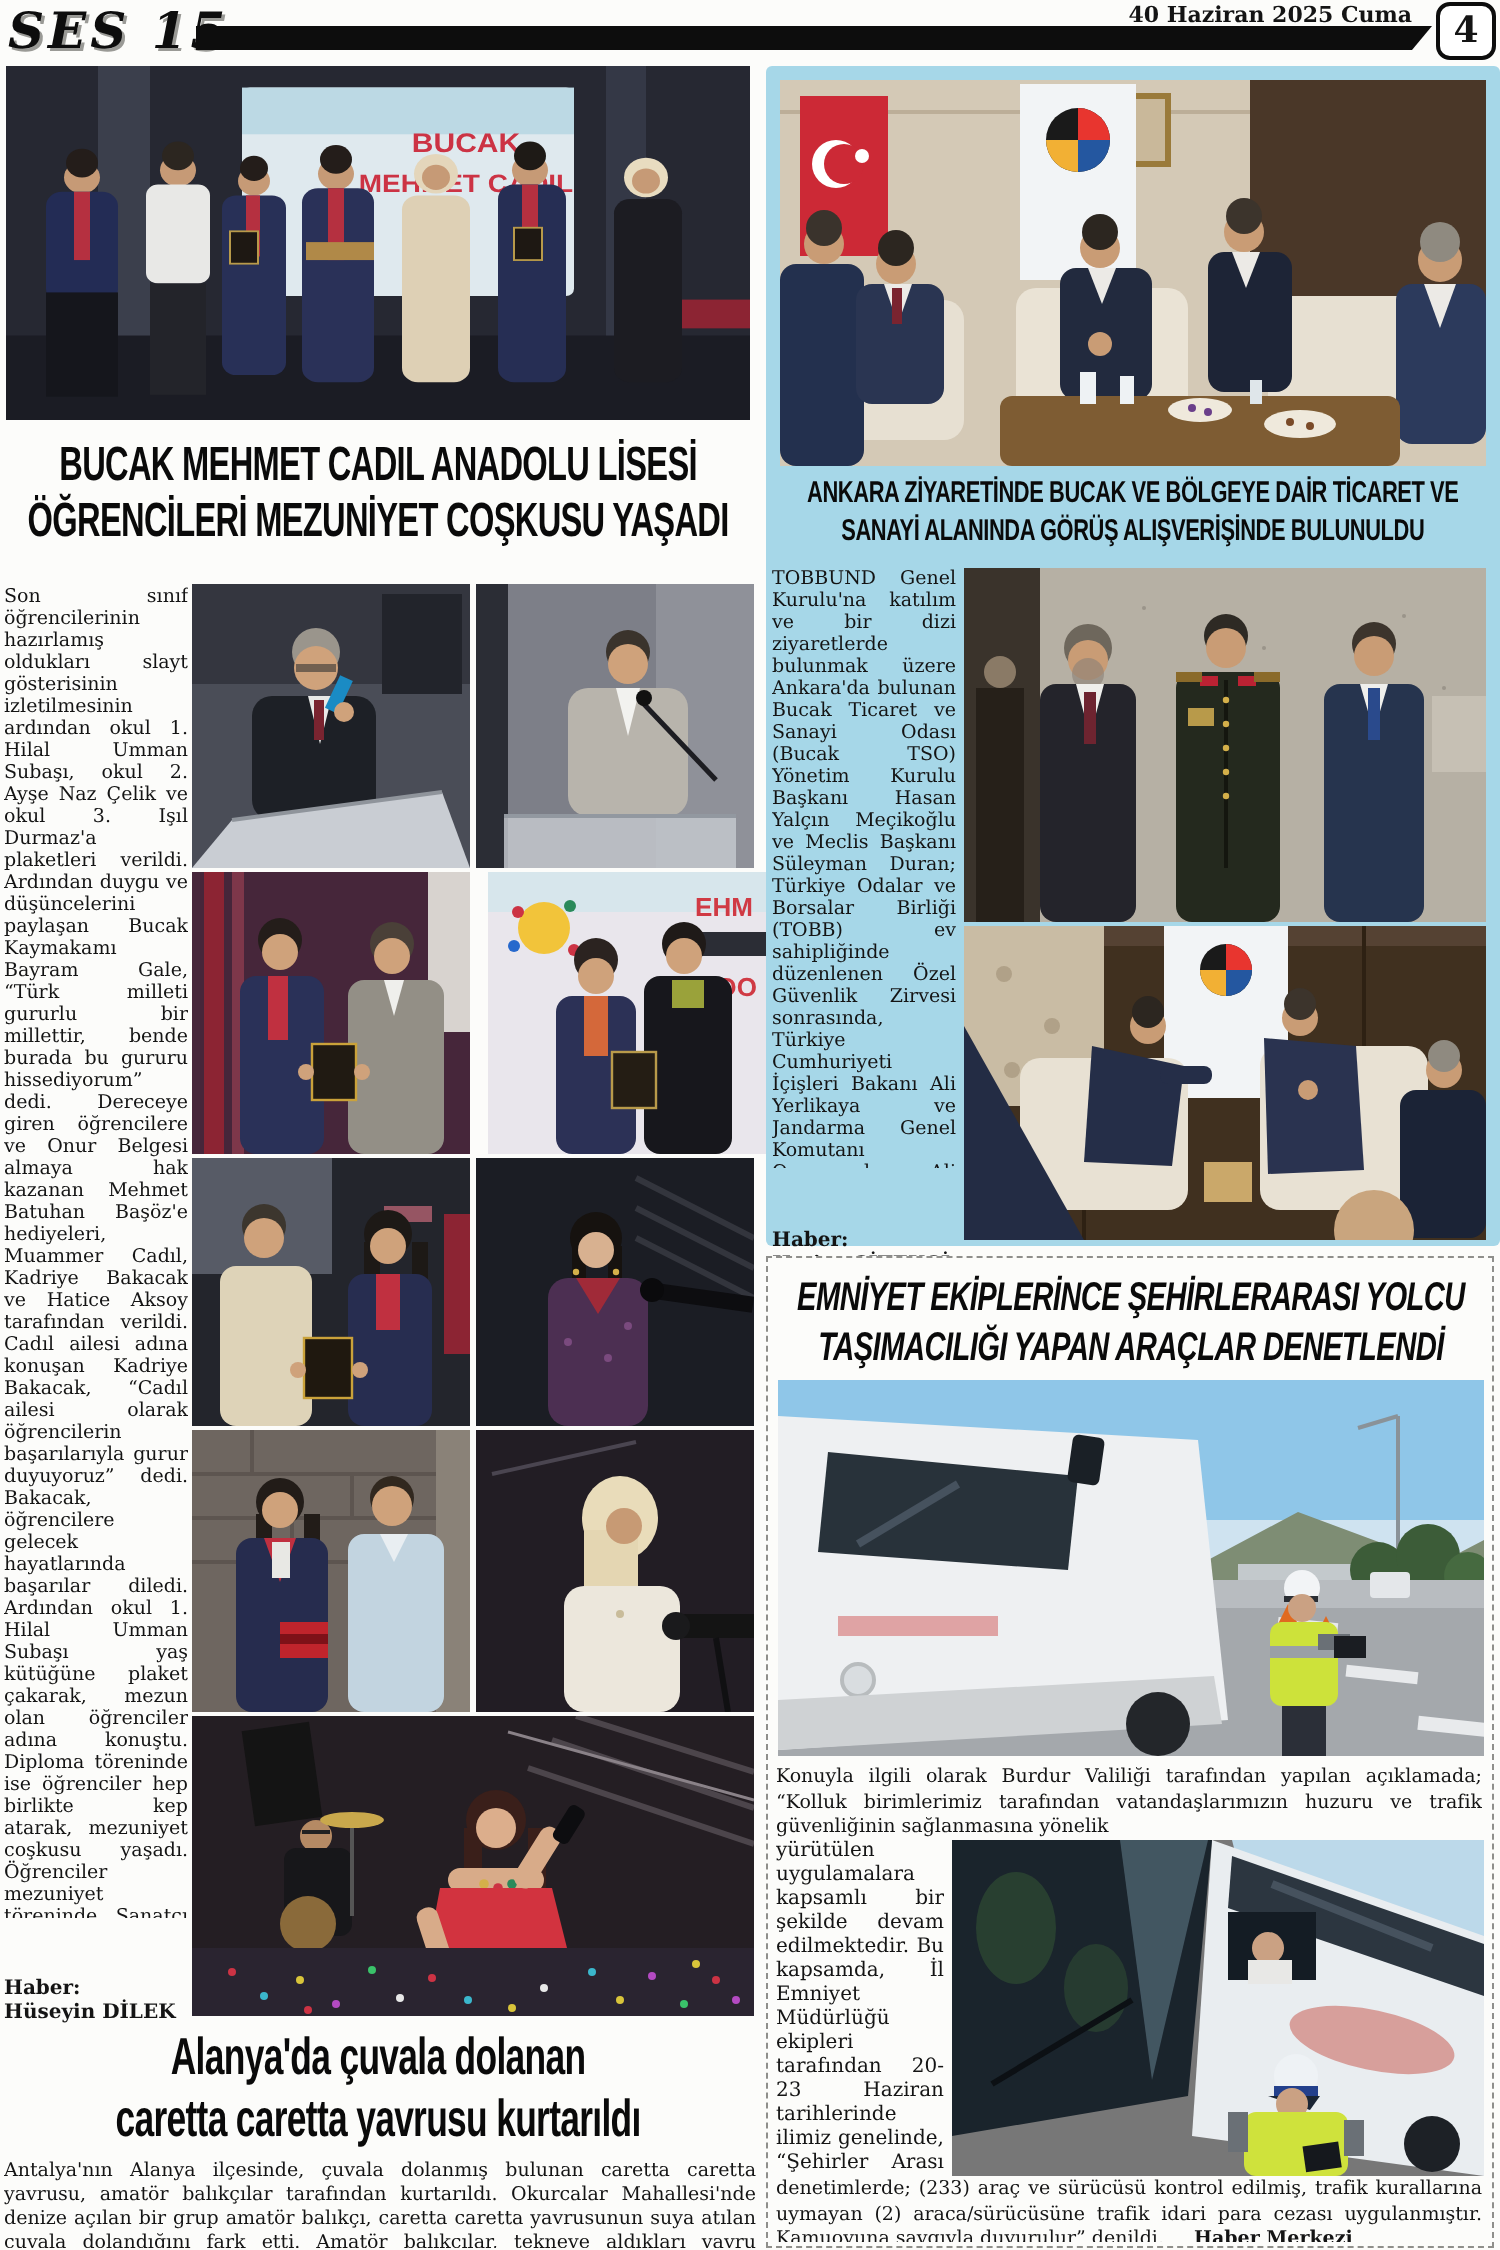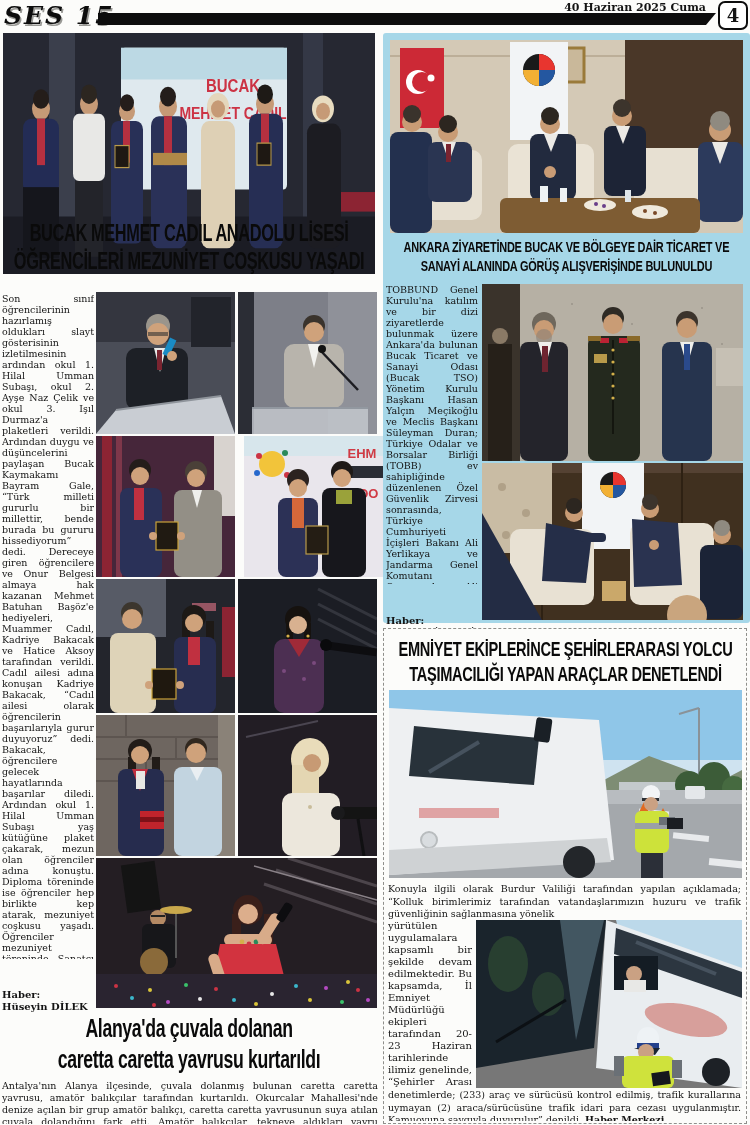--- a/index.html
+++ b/index.html
@@ -18,38 +18,38 @@
   .hl{font-family:"Liberation Sans",sans-serif;font-weight:bold;color:#0a0a0a;}
   .hl-line{display:block;white-space:nowrap;text-align:center;transform-origin:0 50%;}
   .hl-main .hl-line{width:556px;transform:scaleX(.68);font-size:24px;line-height:28px;letter-spacing:-.5px;}
   .hl-caretta .hl-line{width:556px;transform:scaleX(.68);font-size:26px;line-height:31px;letter-spacing:-.5px;}
   .hl-ankara .hl-line{width:497px;transform:scaleX(.73);font-size:15px;line-height:19px;letter-spacing:-.3px;}
   .hl-police .hl-line{width:489px;transform:scaleX(.73);font-size:20px;line-height:25px;letter-spacing:-.4px;}
   
   .bodycol{font-size:9.5px;line-height:11px;text-align:justify;overflow:hidden;}
   .byline{font-weight:bold;font-size:10px;line-height:12px;margin-top:27px;}
   .wide-par{font-size:9.5px;line-height:12.5px;text-align:justify;overflow:hidden;}
-  .inline-bold{font-weight:bold;}
+  .inline-bold{font-weight:bold;margin-left:12px;}
   
   .bluepanel{background:#a6d7e8;border-radius:3px;}
   .dashbox{border:1.5px dashed #8f8f8b;background:#fcfcfa;}
   .photo{overflow:hidden;background:#777;}
   .photo svg{display:block;width:100%;height:100%;}
 </style>
 </head>
 <body>
 
 <div class="page">
 
   <div class="abs logo">SES 15</div>
   <div class="abs topbar"></div>
   <div class="abs topdate">40 Haziran 2025 Cuma</div>
   <div class="abs pagenum">4</div>
 
-  <div class="abs photo" style="left:3px;top:33px;width:372px;height:241px;">
+  <div class="abs photo" style="left:3px;top:33px;width:372px;height:177px;">
     <svg viewBox="0 0 372 197" preserveAspectRatio="none">
       <rect width="372" height="197" fill="#262832"></rect>
       <rect x="46" width="26" height="197" fill="#3b3f4c"></rect>
       <rect x="300" width="20" height="197" fill="#343846"></rect>
       <g>
         <rect x="118" y="12" width="166" height="116" rx="4" fill="#dfe9ee"></rect>
         <rect x="118" y="12" width="166" height="26" fill="#bcd9e4"></rect>
         <text x="230" y="48" font-family="Liberation Sans,sans-serif" font-size="15" font-weight="bold" fill="#cc3344" text-anchor="middle">BUCAK</text>
         <text x="230" y="70" font-family="Liberation Sans,sans-serif" font-size="14" font-weight="bold" fill="#cc3344" text-anchor="middle">MEHMET CADIL</text>
       </g>
@@ -505,21 +505,21 @@
         <rect x="218" y="82" width="43" height="74" rx="8" fill="#1b2336"></rect>
       </g>
       <rect x="120" y="118" width="24" height="20" fill="#caa86a"></rect>
       <polygon points="0,50 60,157 0,157" fill="#232c44"></polygon>
       <circle cx="205" cy="152" r="20" fill="#c9a57e"></circle>
     </svg>
   </div>
 
   <div class="abs dashbox" style="left:383px;top:628px;width:362px;height:494px;"></div>
 
-  <div class="abs hl hl-police" style="left:387px;top:637px;width:357px;">
+  <div class="abs hl hl-police" style="left:387px;top:637px;width:357px;font-style:italic;">
     <span class="hl-line">EMNİYET EKİPLERİNCE ŞEHİRLERARASI YOLCU</span>
     <span class="hl-line">TAŞIMACILIĞI YAPAN ARAÇLAR DENETLENDİ</span>
   </div>
 
   <div class="abs photo" style="left:389px;top:690px;width:353px;height:188px;">
     <svg viewBox="0 0 353 188" preserveAspectRatio="none">
       <rect width="353" height="188" fill="#8fc6e8"></rect>
       <rect y="70" width="353" height="30" fill="#cfe3f0"></rect>
       <polygon points="200,98 260,66 330,92 353,80 353,100 200,100" fill="#7e8d74"></polygon>
       <rect x="230" y="92" width="60" height="8" fill="#c3c9cc"></rect>

